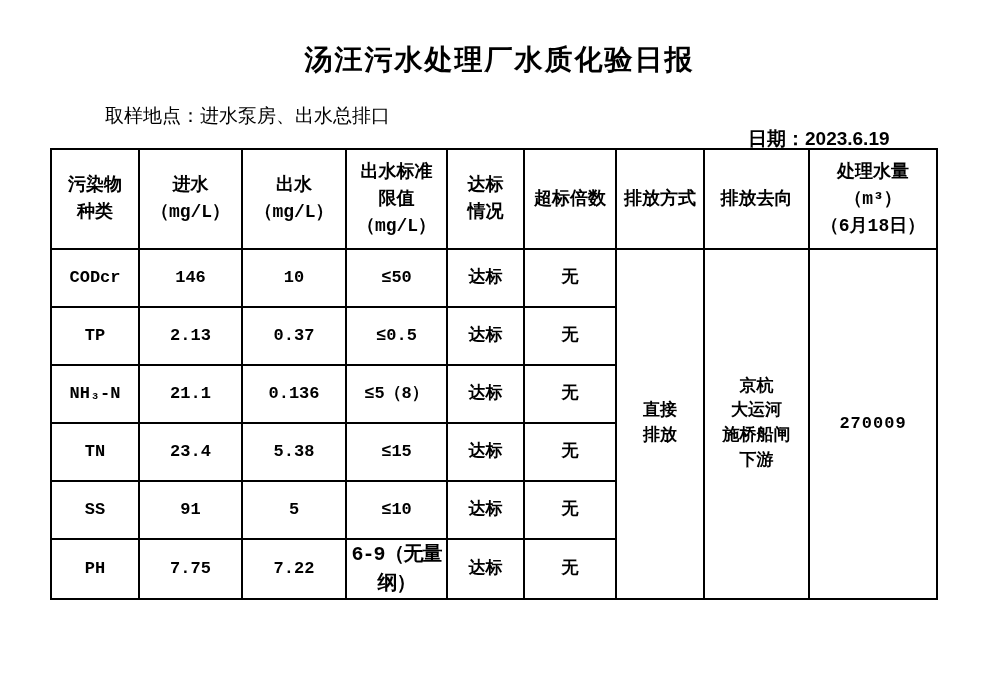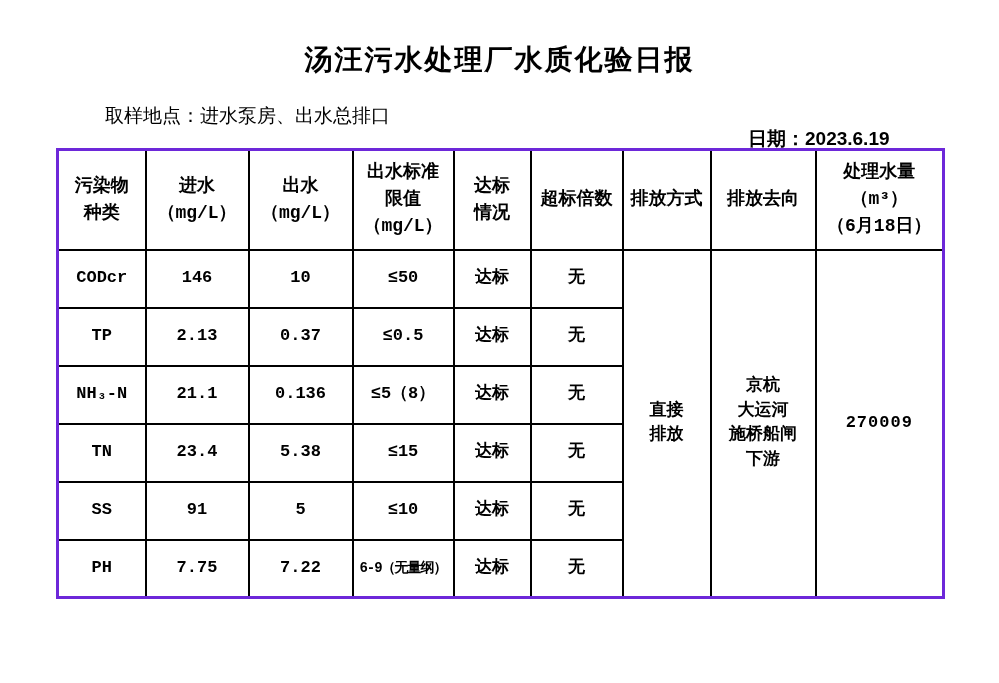--- a/index.html
+++ b/index.html
@@ -24,24 +24,24 @@
   .meta-sampling {
     position:absolute; left:105px; top:103px;
     font-size:19px; font-weight:normal;
   }
   .meta-date {
     position:absolute; left:748px; top:104px;
     font-size:19px; font-weight:bold;margin-top:22px;
   }
 
   table.report {
-    position:absolute; left:56px; top:148px;
+    position:absolute; left:50px; top:148px;
     border-collapse:collapse;
     table-layout:fixed;
-    border:3px solid #6d28d9;
+    border:1px solid #6d28d9;
   }
   table.report th, table.report td {
     border:2px solid #000;
     text-align:center;
     vertical-align:middle;
     font-weight:bold;
     padding:0;
     white-space:pre-line;
     font-family:"Liberation Mono","DejaVu Sans Mono",monospace;
     font-size:17px;
@@ -169,21 +169,21 @@
       <td>5</td>
       <td class="limit-cell">≤10</td>
       <td>达标</td>
       <td>无</td>
     </tr>
 
     <tr class="data-row">
       <td>PH</td>
       <td>7.75</td>
       <td>7.22</td>
-      <td class="limit-cell" style="font-size: 14px; letter-spacing: -1px;">6-9（无量纲）</td>
+      <td class="limit-cell" style="font-size: 20px; letter-spacing: -1px;">6-9（无量纲）</td>
       <td>达标</td>
       <td>无</td>
     </tr>
   </tbody>
     </table>
 
 
 </div>
 
 </body></html>

